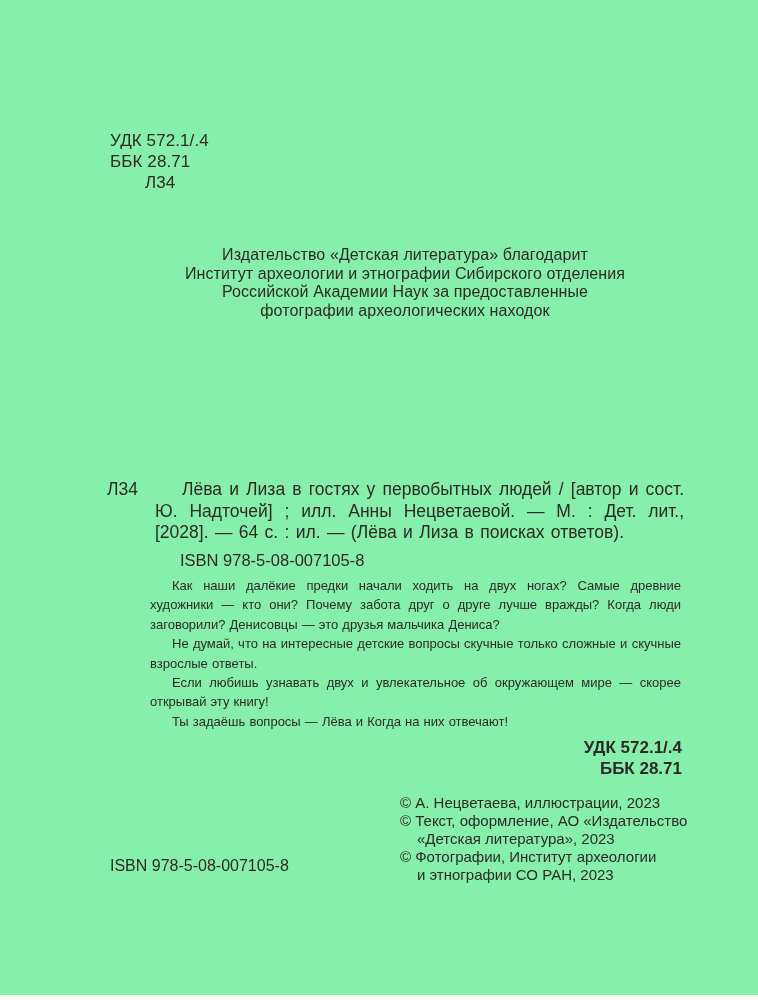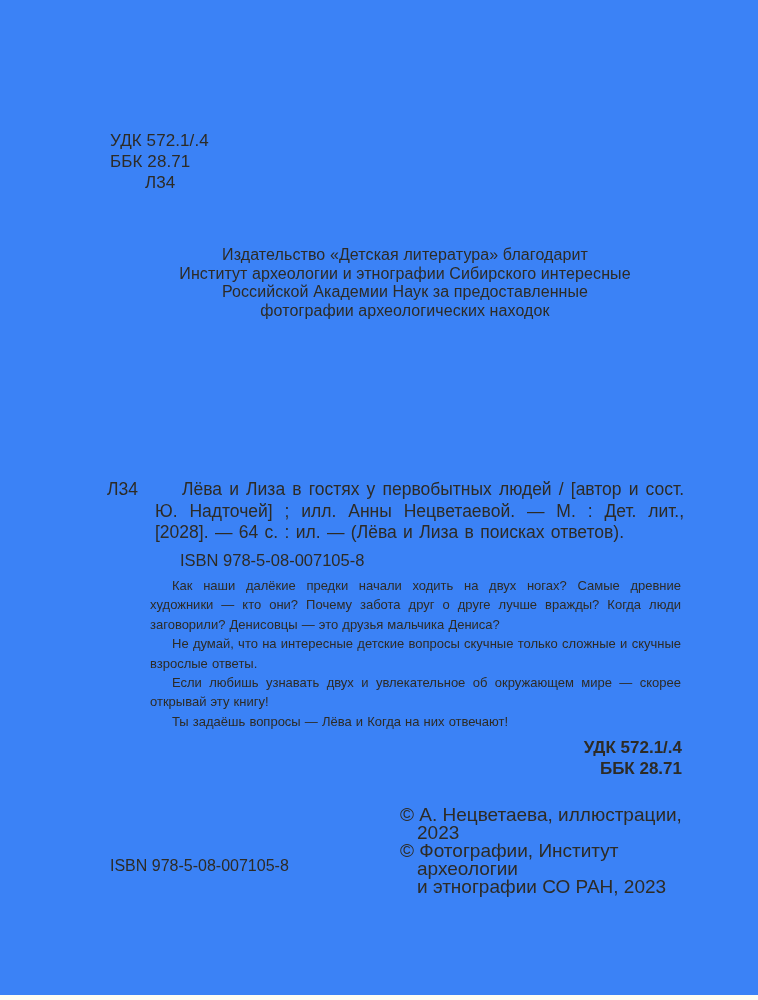--- a/index.html
+++ b/index.html
@@ -4,21 +4,21 @@
 <style>
   html, body { margin: 0; padding: 0; }
   body {
     width: 758px; height: 1000px;
     font-family: "Liberation Sans", "DejaVu Sans", sans-serif;
     -webkit-font-smoothing: antialiased;
   }
   .page {
     position: relative;
     width: 758px; height: 1000px;
-    background: #3b82f6;
+    background: #86efac;
     color: #2d2b26;
     overflow: hidden;
   }
   .page::after {
     content: "";
     position: absolute; left: 0; right: 0; bottom: 0; height: 5px;
     background: #fffdf2;
   }
 
   
@@ -76,21 +76,21 @@
   .udk-bottom {
     position: absolute; right: 76px; top: 737px;
     font-size: 17px; line-height: 21px;
     font-weight: 700;
     text-align: right;
   }
 
   
   .copyright {
     position: absolute; left: 400px; top: 794px; width: 300px;
-    font-size: 19px; line-height: 17.9px; margin-top: 12px;
+    font-size: 15px; line-height: 17.9px;
   }
   .copyright p {
     margin: 0;
     padding-left: 17px; text-indent: -17px;
     white-space: pre-line;
   }
 
   .isbn2 {
     position: absolute; left: 110px; top: 856px;
     font-size: 16px; line-height: 20px;
@@ -101,21 +101,21 @@
 
 <div class="page">
 
   <div class="udk-top">
     <div>УДК 572.1/.4</div>
     <div>ББК 28.71</div>
     <div class="sign">Л34</div>
   </div>
 
   <div class="ack">Издательство «Детская литература» благодарит
-Институт археологии и этнографии Сибирского интересные
+Институт археологии и этнографии Сибирского отделения
 Российской Академии Наук за предоставленные
 фотографии археологических находок</div>
 
   <div class="biblio">
     <span class="sign-abs">Л34</span>
     <p><b>Лёва</b><span> и Лиза в гостях у первобытных людей / [автор и сост. Ю. Надточей] ; илл. Анны Нецветаевой. — М. : Дет. лит., [2028]. — 64 с. : ил. — (Лёва и Лиза в поисках ответов).</span></p>
   </div>
 
   <div class="isbn1">ISBN 978-5-08-007105-8</div>
 
@@ -126,19 +126,21 @@
     <p>Ты задаёшь вопросы — Лёва и Когда на них отвечают!</p>
   </div>
 
   <div class="udk-bottom">
     <div>УДК 572.1/.4</div>
     <div>ББК 28.71</div>
   </div>
 
   <div class="copyright">
     <p>© А. Нецветаева, иллюстрации, 2023</p>
+    <p>© Текст, оформление, АО «Издательство
+«Детская литература», 2023</p>
     <p>© Фотографии, Институт археологии
 и этнографии СО РАН, 2023</p>
   </div>
 
   <div class="isbn2">ISBN 978-5-08-007105-8</div>
 
 </div>
 
 </body></html>

